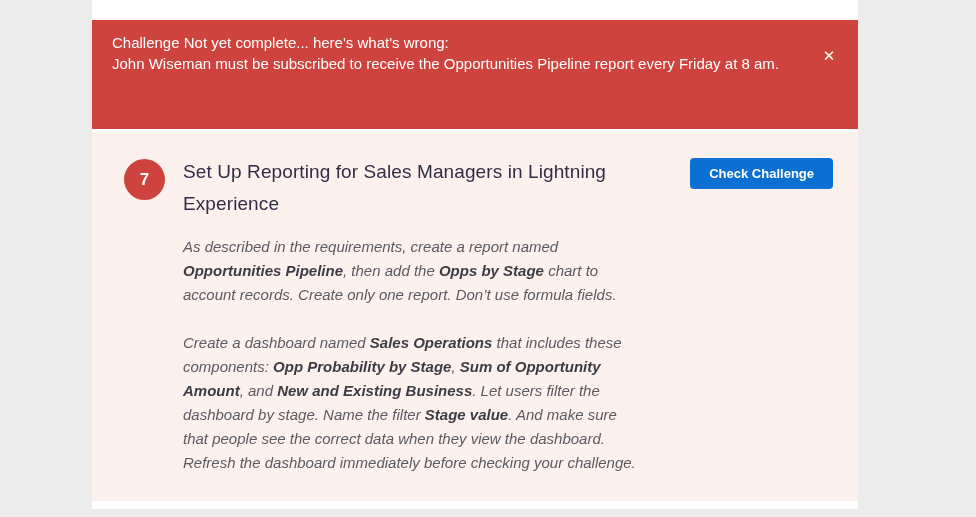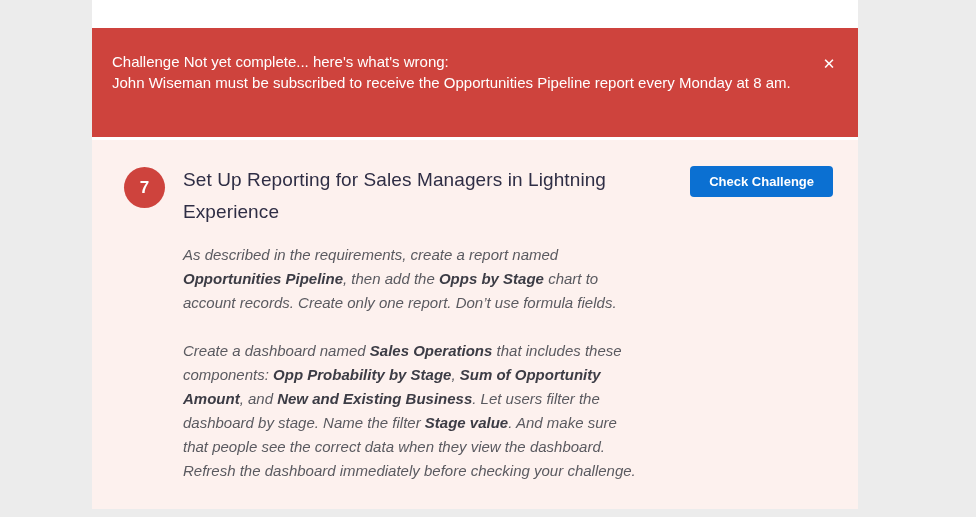--- a/index.html
+++ b/index.html
@@ -19,25 +19,25 @@
   }
   .page{
     width:766px;
     height:509px;
     margin-left:92px;
     background:#ffffff;
     overflow:hidden;
   }
   
   .banner{
-    margin-top:28px;
+    margin-top:20px;
     background:var(--error_red,#ce433d);
     color:var(--banner_text,#ffffff);
     position:relative;
-    padding:23px 20px 24px 20px;
+    padding:12px 20px 24px 20px;
     min-height:109px;
   }
   .banner-heading, .banner-message{
     font-size:15px;
     line-height:21px;
   }
   .banner-message{
     max-width:692px;
   }
   .banner-close{
@@ -121,21 +121,21 @@
     color:#3c3c45;
   }
 </style>
 </head>
 <body>
 
 <div class="page">
 
   <div class="banner">
     <div class="banner-heading">Challenge Not yet complete... here's what's wrong:</div>
-    <div class="banner-message">John Wiseman must be subscribed to receive the Opportunities Pipeline report every Monday at 8 am.</div>
+    <div class="banner-message">John Wiseman must be subscribed to receive the Opportunities Pipeline report every Friday at 8 am.</div>
     <button class="banner-close">✕</button>
   </div>
 
   <div class="challenge">
     <div class="challenge-header">
       <div class="step-circle">7</div>
       <h2 class="challenge-title">Set Up Reporting for Sales Managers in Lightning Experience</h2>
       <button class="check-btn">Check Challenge</button>
     </div>
 

